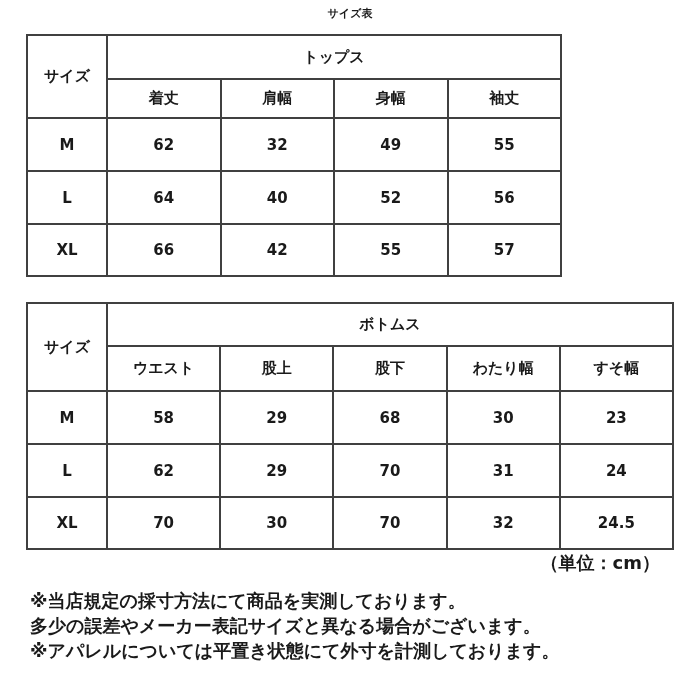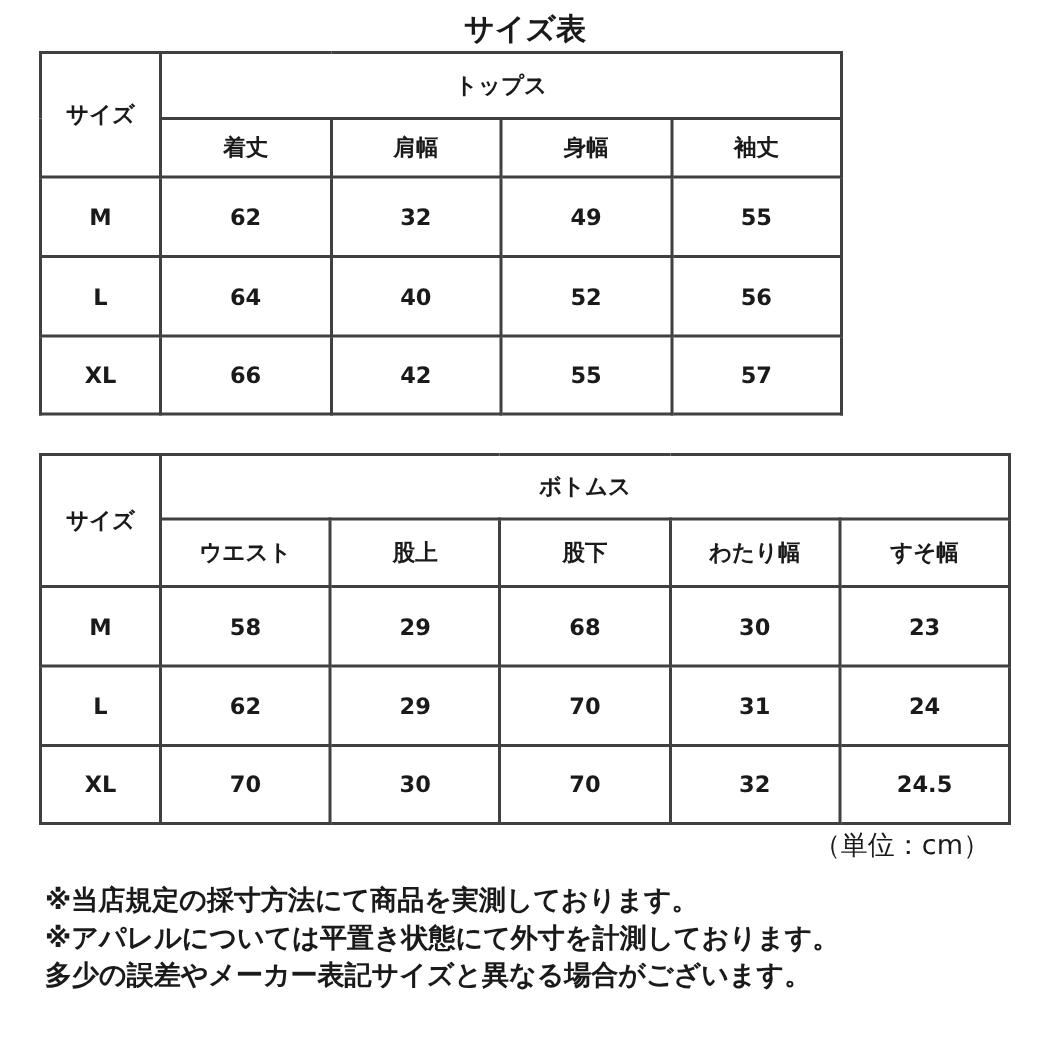--- a/index.html
+++ b/index.html
@@ -1,25 +1,25 @@
 <!DOCTYPE html>
 <html><head>
 <meta charset="utf-8">
 <style>
   html, body { margin:0; padding:0; background:#ffffff; }
   body { width:700px; height:700px; position:relative; overflow:hidden;
          font-family: "DejaVu Sans", "Liberation Sans", sans-serif; color:#1a1a1a; }
   .title { position:absolute; left:0; width:700px; top:6px; text-align:center;
-           font-size:20px; font-weight:bold; }
+           font-size:11px; font-weight:bold; }
   table.size { position:absolute; border-collapse:collapse; table-layout:fixed; }
   table.size td { border:2px solid #404040; text-align:center; vertical-align:middle;
                   font-weight:bold; font-size:15px; padding:0; }
   #tops { left:26px; top:34px; width:536px; }
   #bottoms { left:26px; top:302px; width:648px; }
-  .unit { position:absolute; right:40px; top:551px; font-size:18px; font-weight:normal; }
+  .unit { position:absolute; right:40px; top:551px; font-size:18px; font-weight:bold; }
   .notes { position:absolute; left:30px; top:588px; font-size:18px; font-weight:bold; line-height:25px; }
   .notes div { white-space:nowrap; }
 </style>
 </head>
 <body>
 
 <div class="title">サイズ表</div>
 
 <table class="size" id="tops">
   <colgroup>
@@ -109,15 +109,15 @@
     <td>32</td>
     <td>24.5</td>
   </tr>
 </tbody>
   </table>
 
 <div class="unit">（単位：cm）</div>
 
 <div class="notes">
   <div>※当店規定の採寸方法にて商品を実測しております。</div>
+  <div>多少の誤差やメーカー表記サイズと異なる場合がございます。</div>
   <div>※アパレルについては平置き状態にて外寸を計測しております。</div>
-  <div>多少の誤差やメーカー表記サイズと異なる場合がございます。</div>
 </div>
 
 </body></html>

